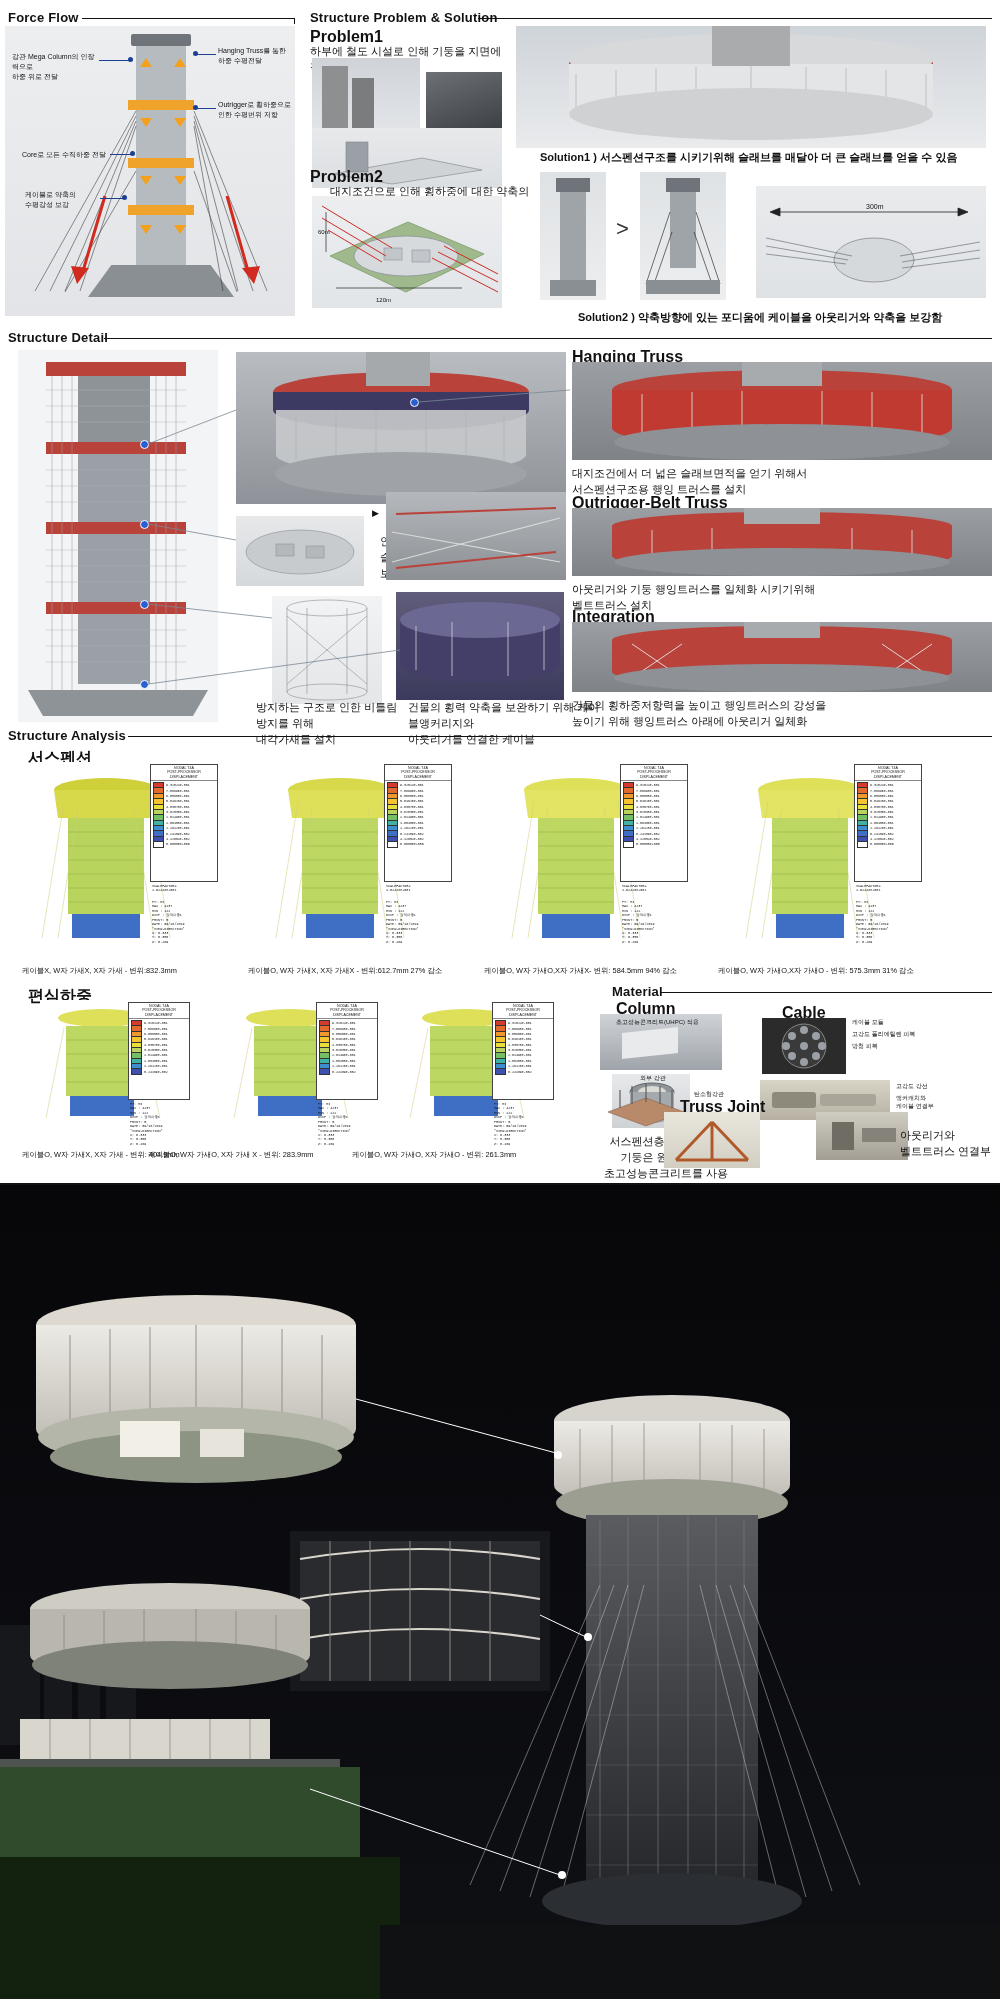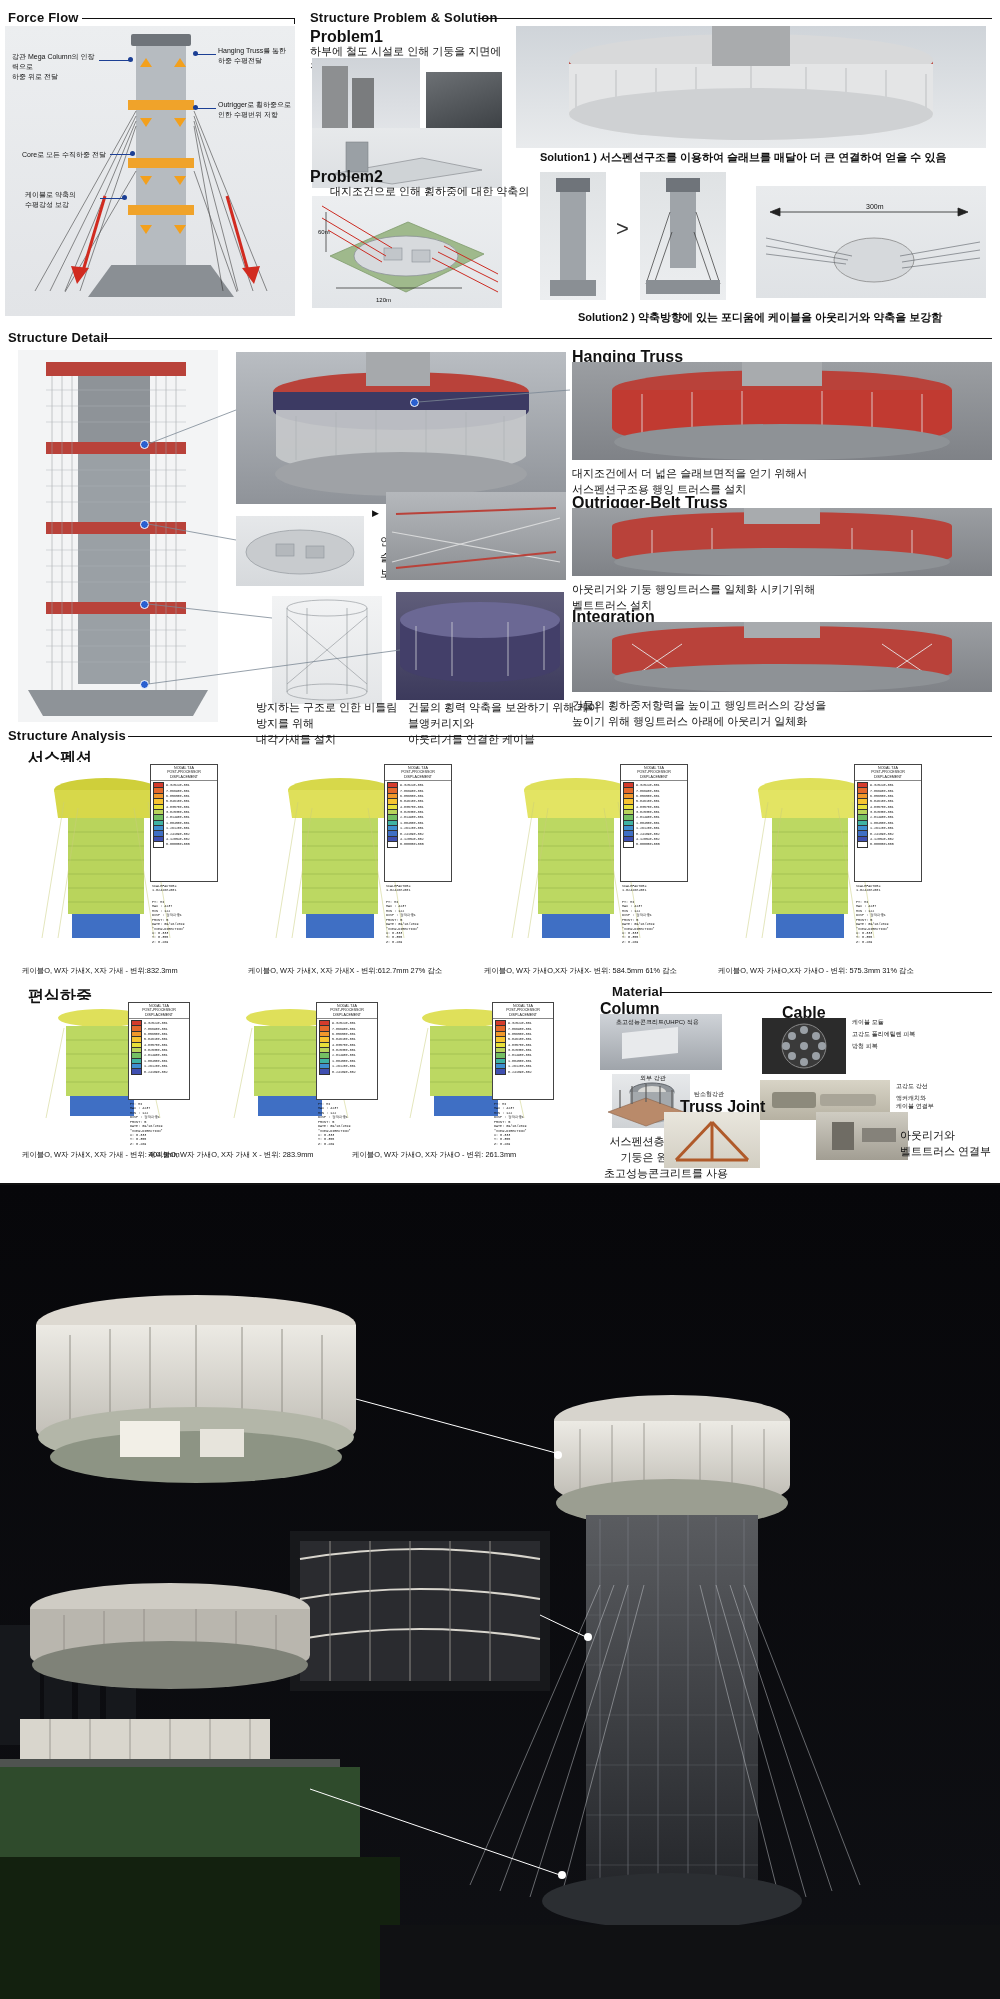--- a/index.html
+++ b/index.html
@@ -173,21 +173,21 @@
       <line x1="235" y1="40" x2="235" y2="106"></line>
         <line x1="290" y1="41" x2="290" y2="104"></line>
       <line x1="330" y1="42" x2="330" y2="102"></line>
         <line x1="370" y1="44" x2="370" y2="98"></line>
       <line x1="410" y1="48" x2="410" y2="92"></line>
     </g>
     <ellipse cx="235" cy="88" rx="182" ry="26" fill="#cfd1d3"></ellipse>
     <rect x="196" y="0" width="78" height="40" fill="#a9abad"></rect>
   </svg>
 </div>
-<div class="cap b" style="left:540px;top:150px;width:440px;">Solution1 ) 서스펜션구조를 이용하여 슬래브를 매달아  더 큰 연결하여 얻을 수 있음</div>
+<div class="cap b" style="left:540px;top:150px;width:440px;">Solution1 ) 서스펜션구조를 시키기위해 슬래브를 매달아  더 큰 슬래브를 얻을 수 있음</div>
 
 <div class="ph" style="left:540px;top:172px;width:66px;height:128px;background:linear-gradient(#dfe2e4,#eceef0);">
   <div style="position:absolute;left:16px;top:6px;width:34px;height:14px;background:#6f747a;"></div>
   <div style="position:absolute;left:20px;top:20px;width:26px;height:88px;background:#9fa4a9;"></div>
   <div style="position:absolute;left:10px;top:108px;width:46px;height:16px;background:#8a8f94;"></div>
 </div>
 <div class="ph" style="left:640px;top:172px;width:86px;height:128px;background:linear-gradient(#dfe2e4,#eceef0);">
   <div style="position:absolute;left:26px;top:6px;width:34px;height:14px;background:#6f747a;"></div>
   <div style="position:absolute;left:30px;top:20px;width:26px;height:76px;background:#9fa4a9;"></div>
   <svg width="86" height="128" style="position:absolute;left:0;top:0;">
@@ -497,21 +497,21 @@
 <div class="blk" style="left:152px;top:900px;white-space:pre-line;">PT: MI
 MAX : 4237
 MIN : 122
 DISP : 정적하중1
 PRINT: m
 DATE: 09/18/2019
 *VIEW-DIRECTION*
 X: 0.333
 Y: 0.355
 Z: 0.289</div>
-<div class="res" style="left:22px;top:966px;">케이블O, W자 가새X, X자 가새 - 변위:832.3mm</div>
+<div class="res" style="left:22px;top:966px;">케이블X, W자 가새X, X자 가새 - 변위:832.3mm</div>
 
 <div class="modelbox" style="left:268px;top:762px;width:200px;height:196px;">
   <svg width="200" height="196">
     <ellipse cx="72" cy="28" rx="52" ry="12" fill="#d7d84a"></ellipse>
     <path d="M20 28 L24 56 L120 56 L124 28 Z" fill="#dfe05a"></path>
     <rect x="34" y="56" width="76" height="96" fill="#bcd862"></rect>
     <g stroke="#8fae45" stroke-width="0.5">
       <line x1="34" y1="70" x2="110" y2="70"></line>
         <line x1="34" y1="84" x2="110" y2="84"></line>
       <line x1="34" y1="98" x2="110" y2="98"></line>
@@ -679,21 +679,21 @@
 <div class="blk" style="left:622px;top:900px;white-space:pre-line;">PT: MI
 MAX : 4237
 MIN : 122
 DISP : 정적하중1
 PRINT: m
 DATE: 09/18/2019
 *VIEW-DIRECTION*
 X: 0.333
 Y: 0.355
 Z: 0.289</div>
-<div class="res" style="left:484px;top:966px;">케이블O, W자 가새O,X자 가새X- 변위: 584.5mm 61% 감소</div>
+<div class="res" style="left:484px;top:966px;">케이블O, W자 가새O,X자 가새X- 변위: 584.5mm 94% 감소</div>
 
 <div class="modelbox" style="left:738px;top:762px;width:200px;height:196px;">
   <svg width="200" height="196">
     <ellipse cx="72" cy="28" rx="52" ry="12" fill="#dfe05a"></ellipse>
     <path d="M20 28 L24 56 L120 56 L124 28 Z" fill="#e3e463"></path>
     <rect x="34" y="56" width="76" height="96" fill="#bcd862"></rect>
     <g stroke="#8fae45" stroke-width="0.5">
       <line x1="34" y1="70" x2="110" y2="70"></line>
         <line x1="34" y1="84" x2="110" y2="84"></line>
       <line x1="34" y1="98" x2="110" y2="98"></line>
@@ -1005,21 +1005,21 @@
 DATE: 09/18/2019
 *VIEW-DIRECTION*
 X: 0.333
 Y: 0.355
 Z: 0.289</div>
 <div class="res" style="left:352px;top:1150px;">케이블O, W자 가새O, X자 가새O - 변위: 261.3mm</div>
 
 <div class="sec-head" style="left:612px;top:984px;">Material</div>
 <div class="sec-rule" style="left:660px;top:992px;width:332px;"></div>
 
-<div class="sub-head" style="left:600px;top:1000px;text-align:center;">Column</div>
+<div class="sub-head" style="left:616px;top:1000px;text-align:center;">Column</div>
 <div class="ph" style="left:600px;top:1014px;width:122px;height:56px;background:linear-gradient(#cfd3d8,#9fa4aa);">
   <div style="position:absolute;left:22px;top:16px;width:56px;height:26px;background:#e8eaec;transform:skewY(-6deg);"></div>
 </div>
 <div class="tiny" style="left:616px;top:1018px;">초고성능콘크리트(UHPC) 적용</div>
 <div class="ph" style="left:612px;top:1074px;width:78px;height:54px;background:linear-gradient(#e7e9eb,#cfd2d5);">
   <svg width="78" height="54">
       <ellipse cx="40" cy="18" rx="22" ry="9" fill="#8f9499" stroke="#5f646a"></ellipse>
   <ellipse cx="40" cy="18" rx="14" ry="6" fill="#d9d9d6"></ellipse>
   <path d="M18 18 L18 40 A22 9 0 0 0 62 40 L62 18" fill="#a4a9ad"></path>
     </svg>

